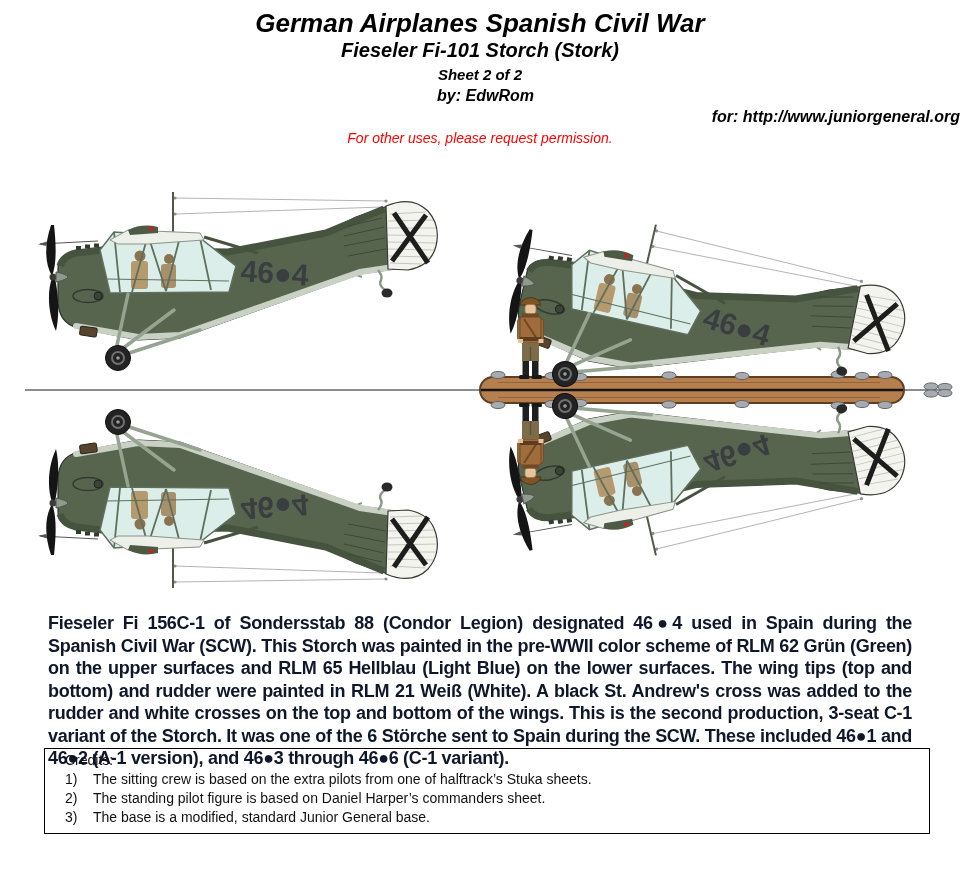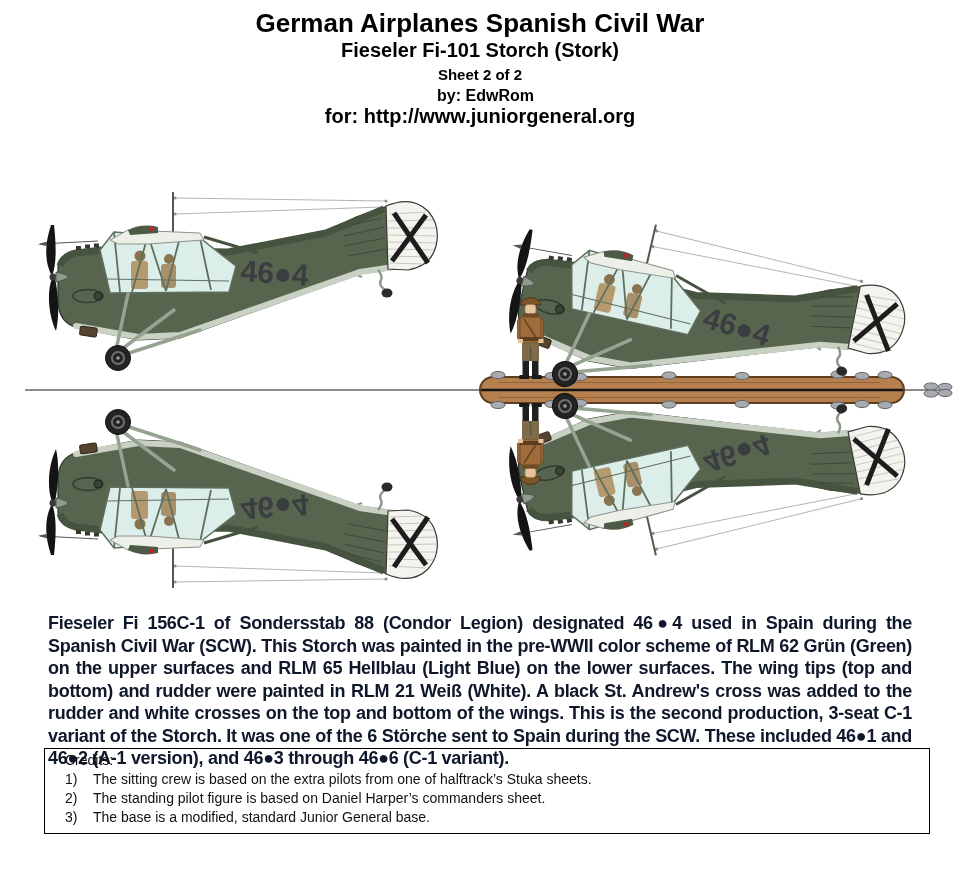--- a/index.html
+++ b/index.html
@@ -1,25 +1,25 @@
 <!DOCTYPE html>
 <html><head>
 <meta charset="utf-8">
 <style>
   html,body{margin:0;padding:0;background:#ffffff;}
   .sheet{
     position:relative;width:960px;height:890px;background:#ffffff;
     font-family:"Liberation Sans",sans-serif;color:#000;overflow:hidden;
   }
-  .hdr{position:absolute;top:0;left:0;width:960px;text-align:center;}
+  .hdr{position:absolute;top:0;left:0;width:960px;text-align:center;font-style:italic;}
   .hdr .title{font-size:26px;font-weight:bold;margin-top:8px;line-height:30px;}
   .hdr .subtitle{font-size:20px;font-weight:bold;line-height:24px;}
   .hdr .sheetno{font-size:15px;font-weight:bold;line-height:21px;margin-top:2px;text-align:center;}
   .hdr .byline{font-size:16px;font-weight:bold;line-height:21px;margin-left:11px;}
-  .hdr .forline{font-size:20px;font-weight:bold;line-height:21px;}
+  .hdr .forline{font-size:16px;font-weight:bold;line-height:21px;text-align:right;}
   .hdr .notice{font-size:14px;line-height:19px;margin-top:2px;}
   .scene{position:absolute;left:0;top:0;width:960px;height:890px;}
   .desc{
     position:absolute;left:48px;top:612px;width:864px;
     font-size:18px;letter-spacing:-0.3px;line-height:22.5px;text-align:justify;color:#0f172a;font-weight:bold;
   }
   .credits{
     position:absolute;left:44px;top:748px;width:858px;
     border:1.6px solid #000;padding:2px 6px 6px 20px;
     font-size:14px;line-height:19px;color:#111;
@@ -38,20 +38,21 @@
 <body>
 
 <div class="sheet">
 
   <div class="hdr">
     <div class="title">German Airplanes Spanish Civil War</div>
     <div class="subtitle">Fieseler Fi-101 Storch (Stork)</div>
     <div class="sheetno">Sheet 2 of 2</div>
     <div class="byline">by: EdwRom</div>
     <div class="forline">for: http://www.juniorgeneral.org</div>
+    <div class="notice" style="color:#ff0000">For other uses, please request permission.</div>
   </div>
 
   <svg class="scene" viewBox="0 0 960 890">
     <defs>
 
       <g id="storch">
 
         <line class="wire" x1="145" y1="18" x2="356" y2="21"></line>
         <line class="wire" x1="145" y1="34" x2="352" y2="27"></line>
         <circle cx="145" cy="18" r="1.6" fill="#8f8f8f"></circle>

